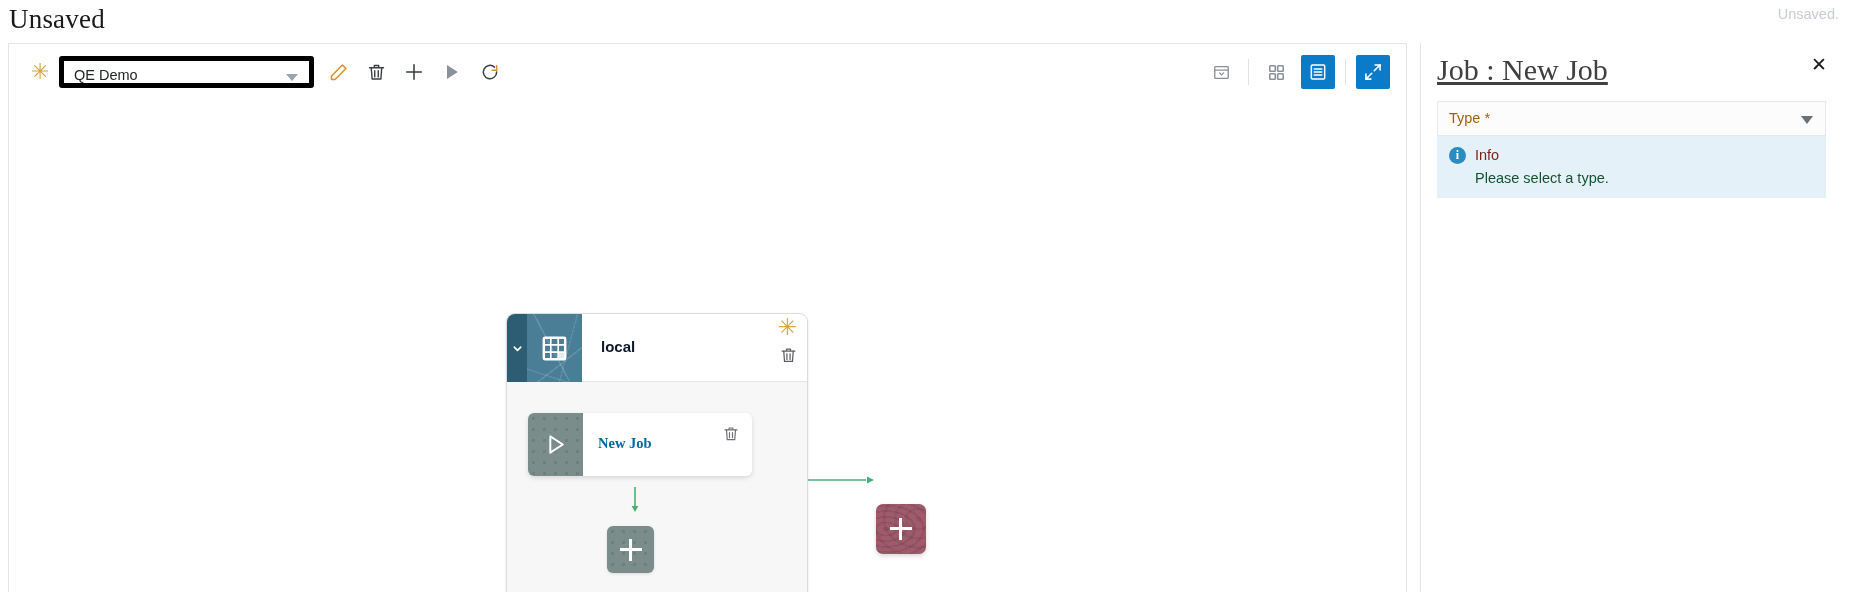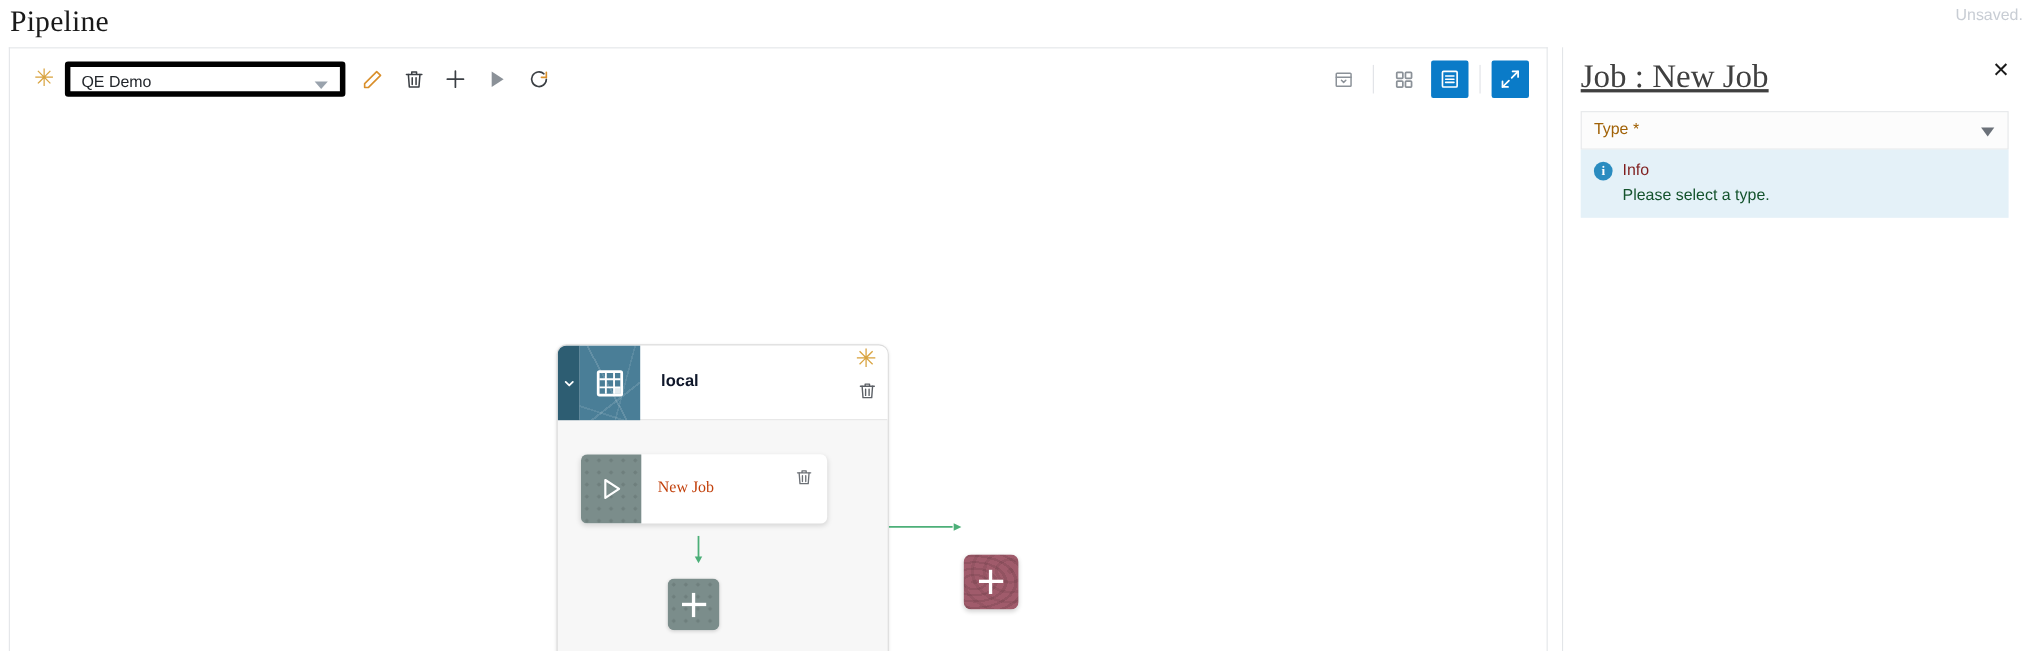--- a/index.html
+++ b/index.html
@@ -131,21 +131,21 @@
   }
   .job-icon {
     position: absolute; left: 0; top: 0; width: 55px; height: 63px;
     background: #7b8d8b;
     background-image: radial-gradient(circle, rgba(0,0,0,.10) 1.6px, transparent 1.9px);
     background-size: 11px 11px;
     display: flex; align-items: center; justify-content: center;
   }
   .job-title {
     position: absolute; left: 70px; top: 22px;
-    font-size: 14.5px; font-weight: normal; color: #c2410c;
+    font-size: 14.5px; font-weight: bold; color: #0369a1;
     font-family: "Liberation Serif", serif;
   }
   .job-trash { position: absolute; right: 12px; top: 12px; }
 
   
   .down-arrow { position: absolute; left: 122px; top: 105px; }
 
   
   .add-btn-inner {
     position: absolute; left: 100px; top: 144px;
@@ -228,21 +228,21 @@
     position: absolute; left: 38px; top: 34px;
     font-size: 14.5px; color: #14532d;
   }
 </style>
 </head>
 <body>
 
 <div class="page">
 
   <div class="topbar">
-    <div class="page-title">Pipeline</div>
+    <div class="page-title">Unsaved</div>
     <div class="unsaved">Unsaved.</div>
   </div>
 
   <div class="canvas-panel">
 
     <div class="canvas-toolbar">
 
       <div class="req-asterisk">✳</div>
 
       <div class="ds-select">

